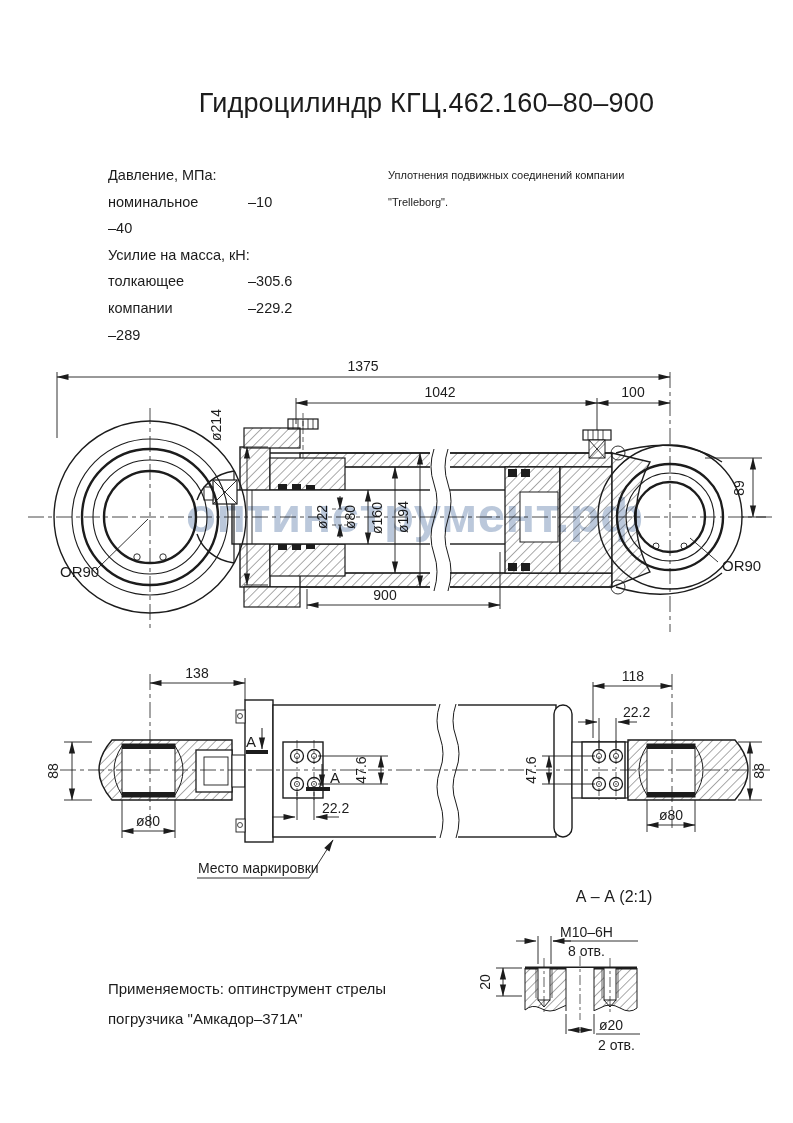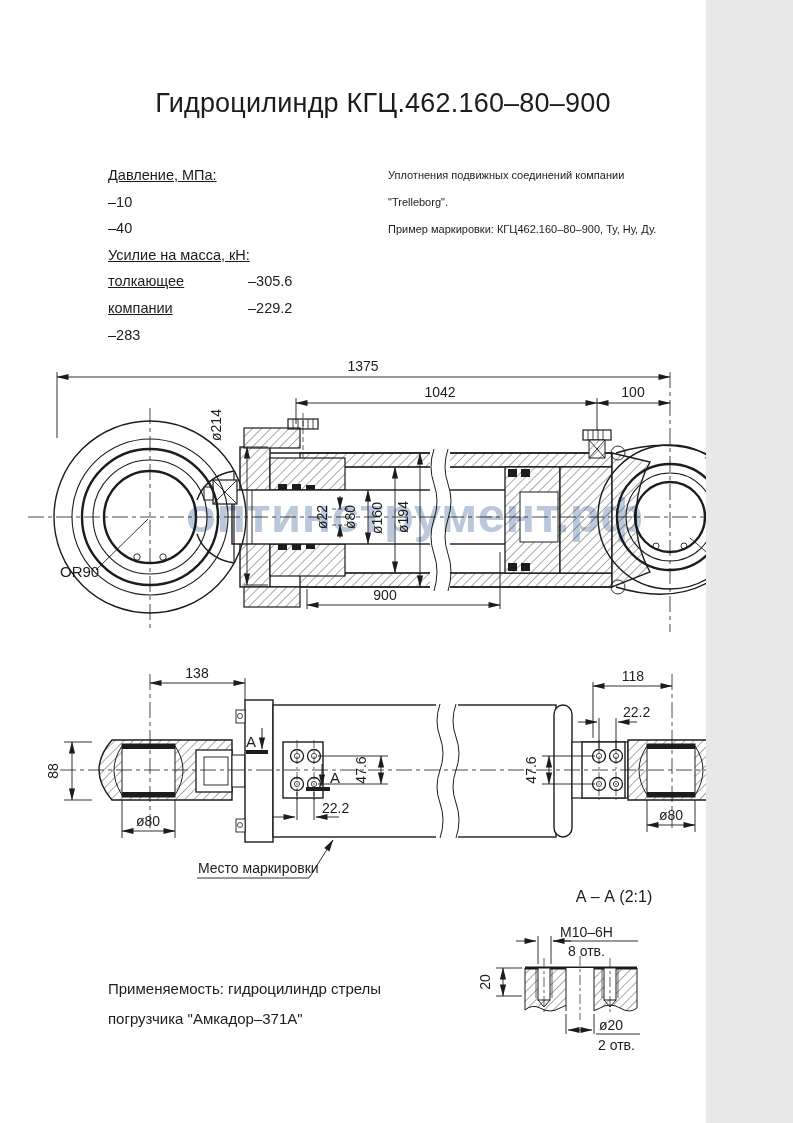--- a/index.html
+++ b/index.html
@@ -1,22 +1,22 @@
 <!DOCTYPE html>
 <html><head>
 <meta charset="utf-8">
 <style>
   html,body{margin:0;padding:0;background:#e8e8e8;}
-  .page{position:relative;width:706px;height:1123px;background:#ffffff;overflow:hidden;
+  .page{position:relative;width:793px;height:1123px;background:#ffffff;overflow:hidden;
         font-family:"Liberation Sans",sans-serif;color:#1c1c1c;}
   .title{position:absolute;left:60px;right:0;top:88px;text-align:center;
          font-size:27px;letter-spacing:0.2px;white-space:nowrap;}
   .specs{position:absolute;left:108px;top:162px;font-size:14.5px;line-height:26.6px;}
   .srow{display:flex;white-space:nowrap;}
-  .sl{width:140px;text-decoration:underline;}
+  .sl{width:140px;}
   .note{position:absolute;left:388px;top:162px;font-size:11px;line-height:27px;white-space:nowrap;}
   .app{position:absolute;left:108px;top:974px;font-size:15px;line-height:30px;white-space:nowrap;}
   .wm{position:absolute;left:186px;top:487px;font-size:49px;font-weight:bold;
       color:#b5c4d8;letter-spacing:0.5px;mix-blend-mode:multiply;opacity:0.92;white-space:nowrap;}
   svg{position:absolute;left:0;top:0;}
   svg text{font-family:"Liberation Sans",sans-serif;font-size:14px;fill:#1c1c1c;}
   svg .big{font-size:15px;}
   svg .sec{font-size:16px;}
 </style>
 </head>
@@ -25,50 +25,50 @@
 <div class="page">
 
   <div class="title">Гидроцилиндр КГЦ.462.160–80–900</div>
 
   <div class="specs">
     <div class="srow">
         <span class="sl">Давление, МПа:</span>
         <span class="sv"></span>
       </div>
     <div class="srow">
+        <span class="sl">номинальное</span>
         <span class="sv">–10</span>
       </div>
     <div class="srow">
         <span class="sv">–40</span>
       </div>
     <div class="srow">
         <span class="sl">Усилие на масса, кН:</span>
         <span class="sv"></span>
       </div>
     <div class="srow">
         <span class="sl">толкающее</span>
         <span class="sv">–305.6</span>
       </div>
     <div class="srow">
         <span class="sl">компании</span>
         <span class="sv">–229.2</span>
       </div>
     <div class="srow">
-        <span class="sv">–283</span>
+        <span class="sv">–289</span>
       </div>
   </div>
 
   <div class="note">
     <div>Уплотнения подвижных соединений компании</div>
     <div>"Trelleborg".</div>
-    <div>Пример маркировки: КГЦ462.160–80–900, Ту, Ну, Ду.</div>
   </div>
 
   <div class="app">
-    <div>Применяемость: гидроцилиндр стрелы</div>
+    <div>Применяемость: оптинструмент стрелы</div>
     <div>погрузчика "Амкадор–371А"</div>
   </div>
 
   <svg width="793" height="1123" viewBox="0 0 793 1123">
     <defs>
       <pattern id="h" width="6.5" height="6.5" patternTransform="rotate(45)" patternUnits="userSpaceOnUse">
         <rect width="6.5" height="6.5" fill="#ffffff"></rect>
         <line x1="0" y1="0" x2="0" y2="6.5" stroke="#2b2b2b" stroke-width="0.8"></line>
       </pattern>
       <marker id="ae" markerWidth="14" markerHeight="10" refX="12.5" refY="5" orient="auto" markerUnits="userSpaceOnUse">

